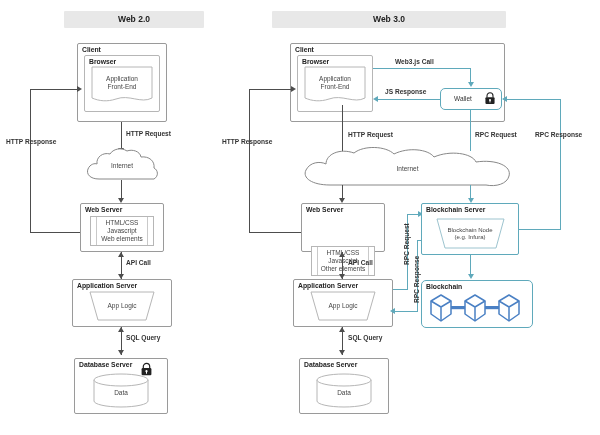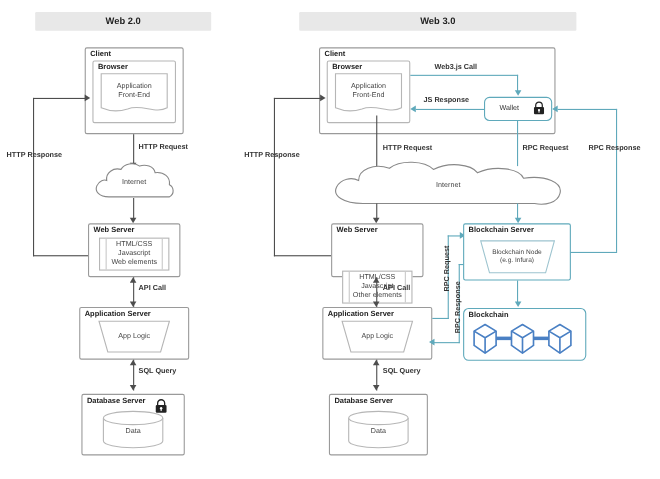--- a/index.html
+++ b/index.html
@@ -33,22 +33,22 @@
   .arw.up{border-left:3.2px solid transparent;border-right:3.2px solid transparent;border-bottom:5px solid #4d4d4d;}
   .arw.rt{border-top:3.2px solid transparent;border-bottom:3.2px solid transparent;border-left:5px solid #4d4d4d;}
   .arw.lf{border-top:3.2px solid transparent;border-bottom:3.2px solid transparent;border-right:5px solid #4d4d4d;}
   .arw.dn.t{border-top-color:#5fa9bb;}
   .arw.rt.t{border-left-color:#5fa9bb;} .arw.lf.t{border-right-color:#5fa9bb;}
   svg{display:block;overflow:visible;}
 </style>
 </head>
 <body>
 
-<div class="abs hdr" style="left:32px;top:11px;width:160px;">Web 2.0</div>
-<div class="abs hdr" style="left:272px;top:11px;width:252px;text-align:center;">Web 3.0</div>
+<div class="abs hdr" style="left:64px;top:11px;width:140px;">Web 2.0</div>
+<div class="abs hdr" style="left:272px;top:11px;width:234px;text-align:center;">Web 3.0</div>
 
 <div class="abs box" style="left:77px;top:43px;width:90px;height:79px;">
   <span class="box-lbl">Client</span>
 </div>
 <div class="abs box inner" style="left:84px;top:55px;width:76px;height:57px;">
   <span class="box-lbl">Browser</span>
 </div>
 <div class="abs" style="left:91px;top:66px;width:62px;height:39px;">
   <svg width="62" height="39" viewBox="0 0 62 39">
     <path d="M1,1 L61,1 L61,32 C50,38 38,28 25,33 C16,36 8,35 1,32 Z" fill="#fff" stroke="#b6b6b6" stroke-width="1"></path>

